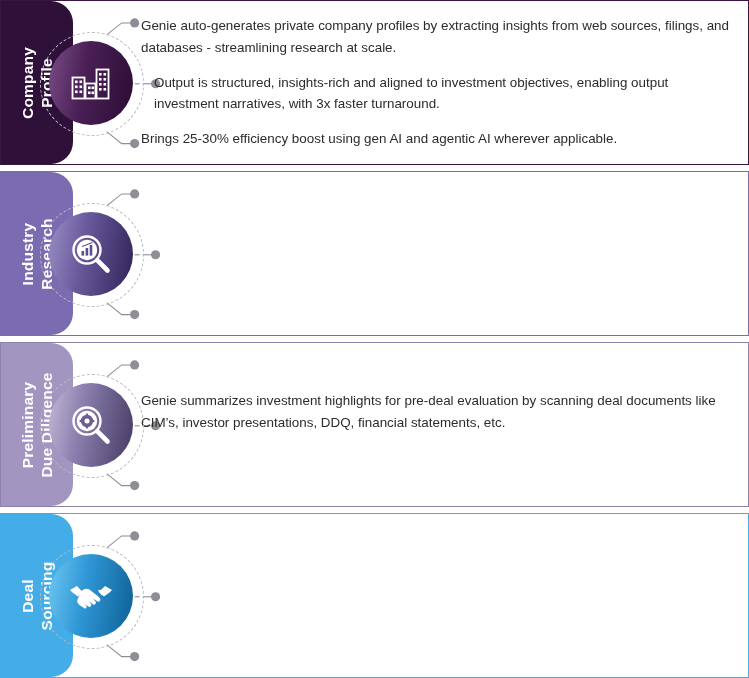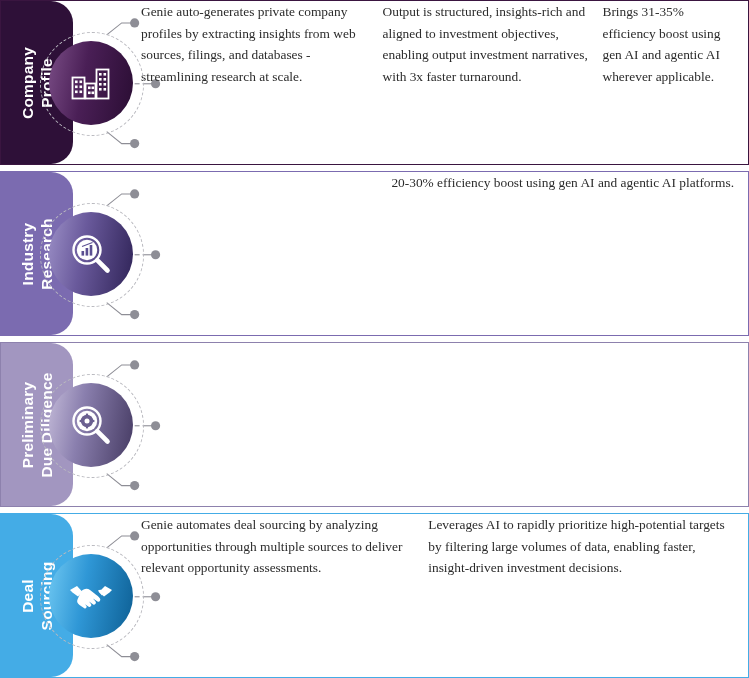--- a/index.html
+++ b/index.html
@@ -98,24 +98,23 @@
   }
 
   
   .content {
     position: absolute;
     left: 140px;
     right: 14px;
     top: 0;
     bottom: 0;
     display: flex;
-    flex-direction: row;
-    justify-content: flex-end;
+    flex-direction: column;
+    justify-content: center;
     z-index: 2;
-    font-family: Liberation Serif, serif;
   }
   .bullet-row {
     color: #2b2b2b;
     font-size: 13.4px;
     line-height: 1.62;
   }
   .bullet-row.indented { padding-left: 13px; }
   .gap-sm { height: 10px; }
   .gap-md { height: 13px; }
 </style>
@@ -173,21 +172,21 @@
           </g>
         </svg>
       </div>
     </div>
 
     <div class="content">
       <div class="bullet-row">Genie auto-generates private company profiles by extracting insights from web sources, filings, and databases - streamlining research at scale.</div>
       <div class="gap-md"></div>
       <div class="bullet-row indented">Output is structured, insights-rich and aligned to investment objectives, enabling output investment narratives, with 3x faster turnaround.</div>
       <div class="gap-md"></div>
-      <div class="bullet-row">Brings 31-35% efficiency boost using gen AI and agentic AI wherever applicable.</div>
+      <div class="bullet-row">Brings 25-30% efficiency boost using gen AI and agentic AI wherever applicable.</div>
     </div>
   </div>
 
   <div class="panel" style="border-color:#7B6BB0;">
     <div class="tab" style="background:linear-gradient(180deg,#7B6BB0 0%,#7B6BB0 100%);">
       <div class="tab-label">
         <span>Industry</span>
         <span class="l2">Research</span>
       </div>
     </div>
@@ -215,21 +214,20 @@
           </g>
           <path d="M14 15.5 L24.5 11.5" stroke="#5b4f92" stroke-width="1.2" fill="none"></path>
           <path d="M29.2 29.2 L39.5 39.5" stroke="#ffffff" stroke-width="4.6" stroke-linecap="round"></path>
         </svg>
       </div>
     </div>
 
     <div class="content">
       <div class="gap-sm"></div>
       <div class="gap-md"></div>
-      <div class="bullet-row">20-30% efficiency boost using gen AI and agentic AI platforms.</div>
     </div>
   </div>
 
   <div class="panel" style="border-color:#8d81ad;">
     <div class="tab" style="background:linear-gradient(180deg,#A296C0 0%,#A296C0 100%);">
       <div class="tab-label">
         <span>Preliminary</span>
         <span class="l2">Due Diligence</span>
       </div>
     </div>
@@ -261,20 +259,21 @@
             <rect x="17.9" y="23.8" width="2.2" height="2.6"></rect>
             <rect x="11.6" y="17.9" width="2.6" height="2.2"></rect>
             <rect x="23.8" y="17.9" width="2.6" height="2.2"></rect>
           </g>
           <path d="M29.2 29.2 L39.5 39.5" stroke="#ffffff" stroke-width="4.6" stroke-linecap="round"></path>
         </svg>
       </div>
     </div>
 
     <div class="content">
+      <div class="bullet-row">Genie summarizes investment highlights for pre-deal evaluation by scanning deal documents like CIM’s, investor presentations, DDQ, financial statements, etc.</div>
       <div class="gap-md"></div>
       <div class="gap-md"></div>
     </div>
   </div>
 
   <div class="panel" style="border-color:#44ACE6;">
     <div class="tab" style="background:linear-gradient(180deg,#44ACE6 0%,#44ACE6 100%);">
       <div class="tab-label">
         <span>Deal</span>
         <span class="l2">Sourcing</span>
@@ -299,20 +298,18 @@
             <path d="M2 11 L9 7 L14.5 13 L10 17.5 L4.5 13.5 Z"></path>
             <path d="M44 11 L37 7 L31 13 L36 17.5 L41.5 13.5 Z"></path>
             <path d="M13 12.5 C16 9.5 19 9 22 11 L26.5 14.5 C28.5 16 30.5 17.5 32 19.5 C33 21 31.5 23.5 29.5 22.5 L25 19.5 L27.5 22.5 C28.8 24 27 26.4 25.2 25.4 L21 22.4 L23 25 C24.1 26.4 22.4 28.6 20.7 27.7 L17 25.2 L18.4 27 C19.3 28.2 17.8 30 16.3 29.2 L11.5 26 C9.5 24.6 8.5 22.5 9.5 20.5 Z"></path>
             <path d="M30 11.5 C32.5 10 35 11 36.5 13 L34 16.5 C32 14.5 31 13 30 11.5 Z"></path>
           </g>
         </svg>
       </div>
     </div>
 
     <div class="content">
-      <div class="bullet-row">Genie automates deal sourcing by analyzing opportunities through multiple sources to deliver relevant opportunity assessments.</div>
-      <div class="gap-md"></div>
-      <div class="bullet-row indented">Leverages AI to rapidly prioritize high-potential targets by filtering large volumes of data, enabling faster, insight-driven investment decisions.</div>
+      <div class="gap-md"></div>
       <div class="gap-md"></div>
     </div>
   </div>
 
 </div>
 
 </body></html>

